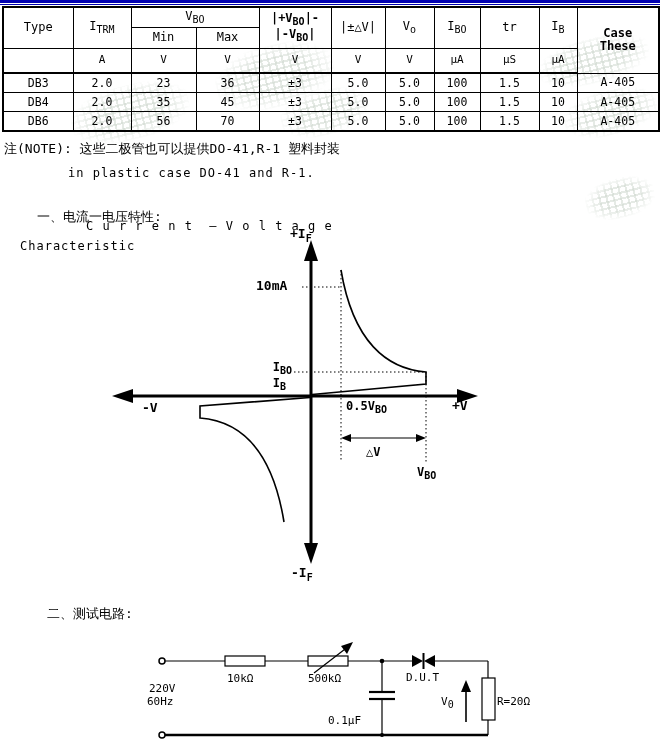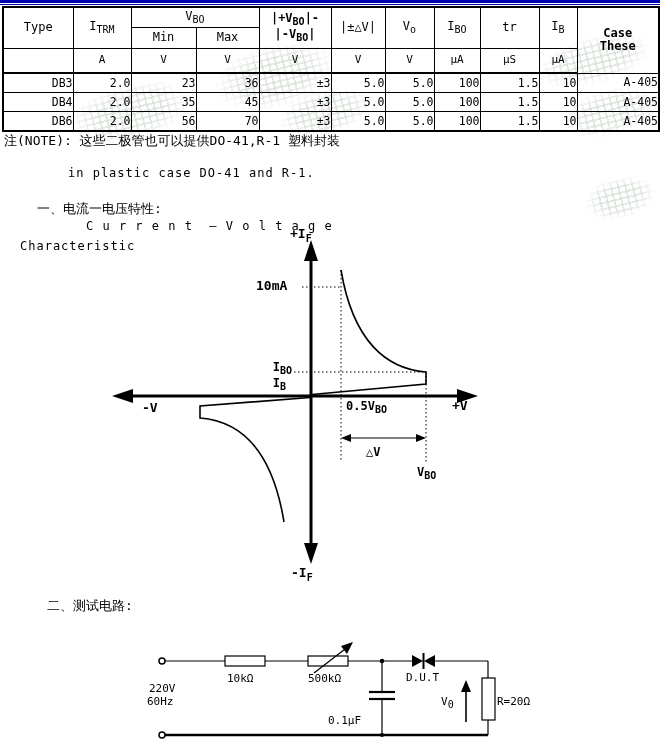--- a/index.html
+++ b/index.html
@@ -8,27 +8,27 @@
   
   .rule-thick{position:absolute;left:0;top:0;width:660px;height:3px;background:#0000b0;}
   .rule-thin{position:absolute;left:0;top:4px;width:660px;height:1px;background:#0000b0;}
 
   
   #spec{position:absolute;left:2px;top:6px;border-collapse:collapse;table-layout:fixed;
         width:656px;border:2px solid #000;}
   #spec td{border:1px solid #000;text-align:center;vertical-align:middle;
         font-size:12px;line-height:1.1;padding:0;}
   #spec tr.units td{border-bottom:2px solid #000;font-size:11px;}
-  #spec tr.data td{height:18px;font-size:11.5px;text-align:right;}
+  #spec tr.data td{height:18px;font-size:11.5px;}
   sub{font-size:10px;}
   .twoLine{line-height:1.25;font-weight:bold;}
 
   
   .abs{position:absolute;white-space:pre;}
-  .zh{font-size:13px;}
+  .zh{font-size:13px;margin-top:8px;}
   .en{font-size:12px;letter-spacing:1px;}
 
   
   #ivgraph{position:absolute;left:100px;top:220px;width:400px;height:370px;}
   #ivgraph .lbl{position:absolute;font-size:13px;font-weight:bold;white-space:nowrap;}
   #ivgraph .lbl.sm{font-size:12px;}
 
   
   #circuit{position:absolute;left:140px;top:642px;width:440px;height:102px;}
   #circuit .lbl{position:absolute;font-size:11px;white-space:nowrap;}

